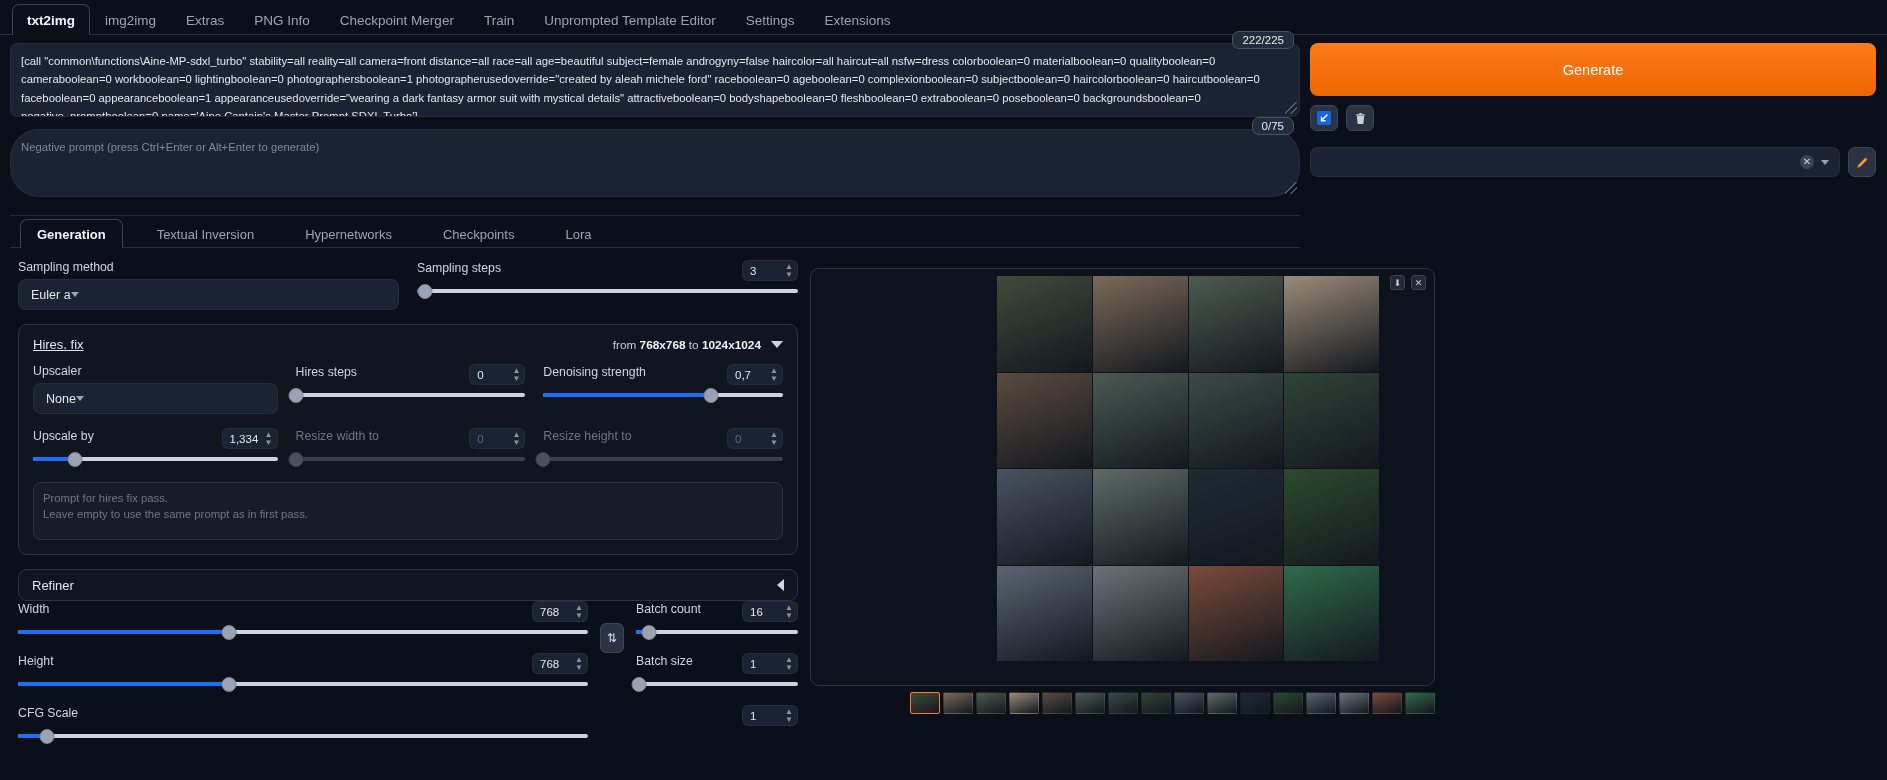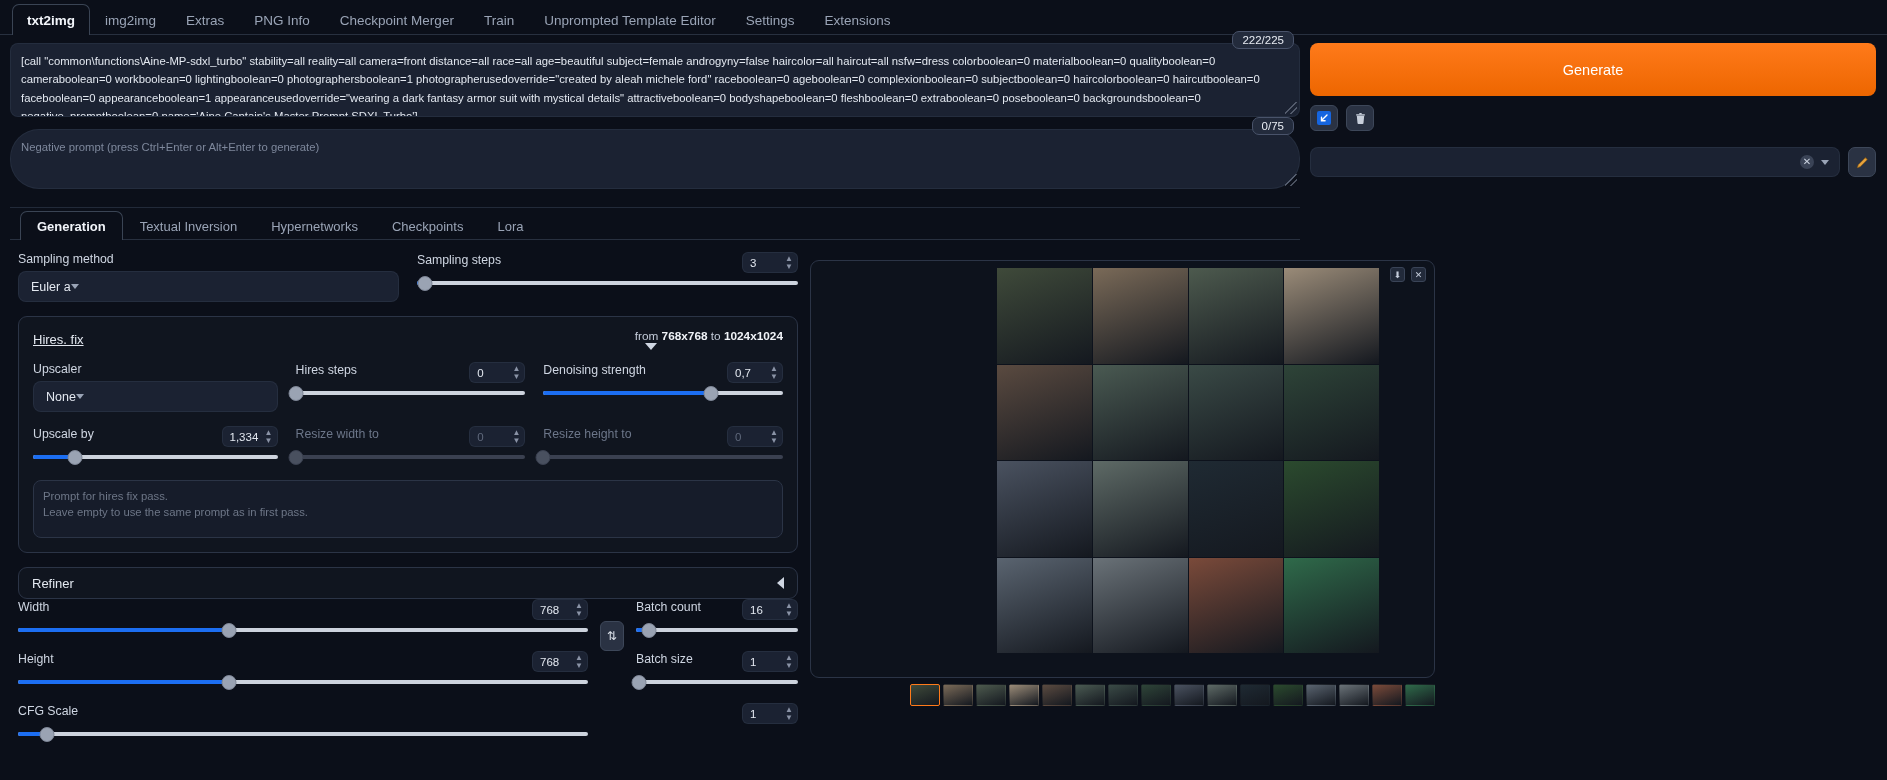--- a/index.html
+++ b/index.html
@@ -50,21 +50,21 @@
     border-radius: 8px;
     padding: 8px 10px;
     font-size: 11.3px;
     line-height: 1.63;
     color: #e3e8f0;
     resize: none;
     word-break: break-word;
     font-family: "Liberation Sans", sans-serif;
   }
   #positive-prompt { height: 74px; overflow: hidden; }
-  #negative-prompt { height: 60px; color: #7e889c; border-radius: 29px; }
+  #negative-prompt { height: 68px; color: #7e889c; border-radius: 29px; }
   .negwrap { margin-top: 12px; position: relative; }
   .token-counter {
     position: absolute;
     right: 6px;
     top: -12px;
     background: #232b3c;
     border: 1px solid #49536a;
     border-radius: 7px;
     padding: 2px 9px;
     font-size: 11.5px;
@@ -124,21 +124,21 @@
     display:flex;align-items:center;justify-content:center;
     cursor:pointer; font-size: 14px;
   }
   
   .panel {
     margin-top: 18px;
     border-top: 1px solid #222a39;
     padding-top: 0;
   }
   .subtabs {
-    display: flex; align-items: flex-end; gap: 0;
+    display: flex; align-items: flex-end; gap: 17px;
     padding-left: 10px;
     border-bottom: 1px solid #28303f;
     height: 32px;
   }
   .subtab {
     padding: 7px 16px 6px 16px;
     font-size: 13px; color: #9aa4b6; cursor: pointer;
     border: 1px solid transparent; border-bottom: none;
     border-radius: 7px 7px 0 0;
     position: relative; top: 1px;
@@ -312,21 +312,21 @@
                 <div class="track"></div>
                   <div class="fill" style="width:2%"></div>
                   <div class="knob" style="left:2%"></div>
               </div>
             </div>
           </div>
 
           <div class="card">
             <div class="head-row">
               <span class="card-title">Hires. fix</span>
-              <div style="display:flex;align-items:flex-start;flex-direction:column;">
+              <div style="display:flex;align-items:center;">
                 <span class="card-meta">
                   <span>from</span>
                   <b>768x768</b>
                   <span>to</span>
                   <b>1024x1024</b>
                 </span>
                 <span class="tri-down"></span>
               </div>
             </div>
 

